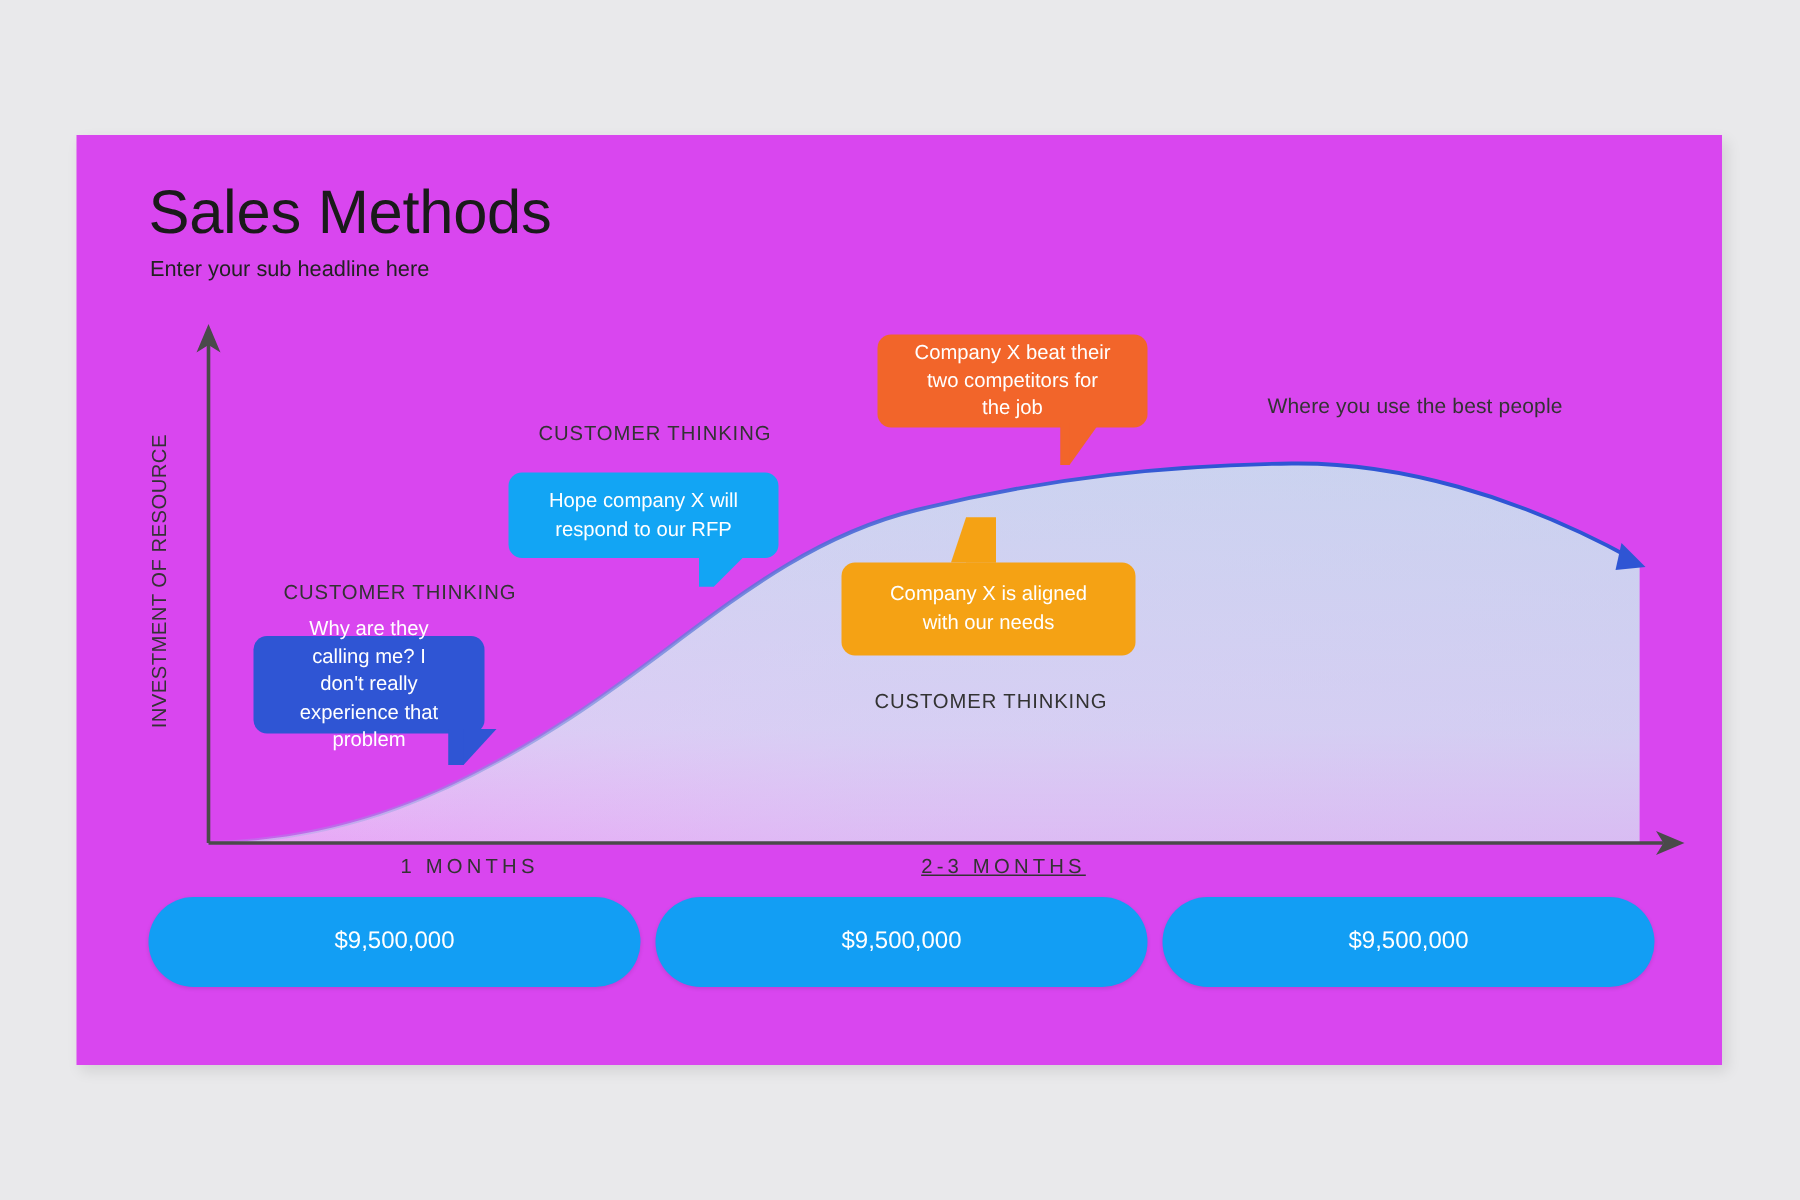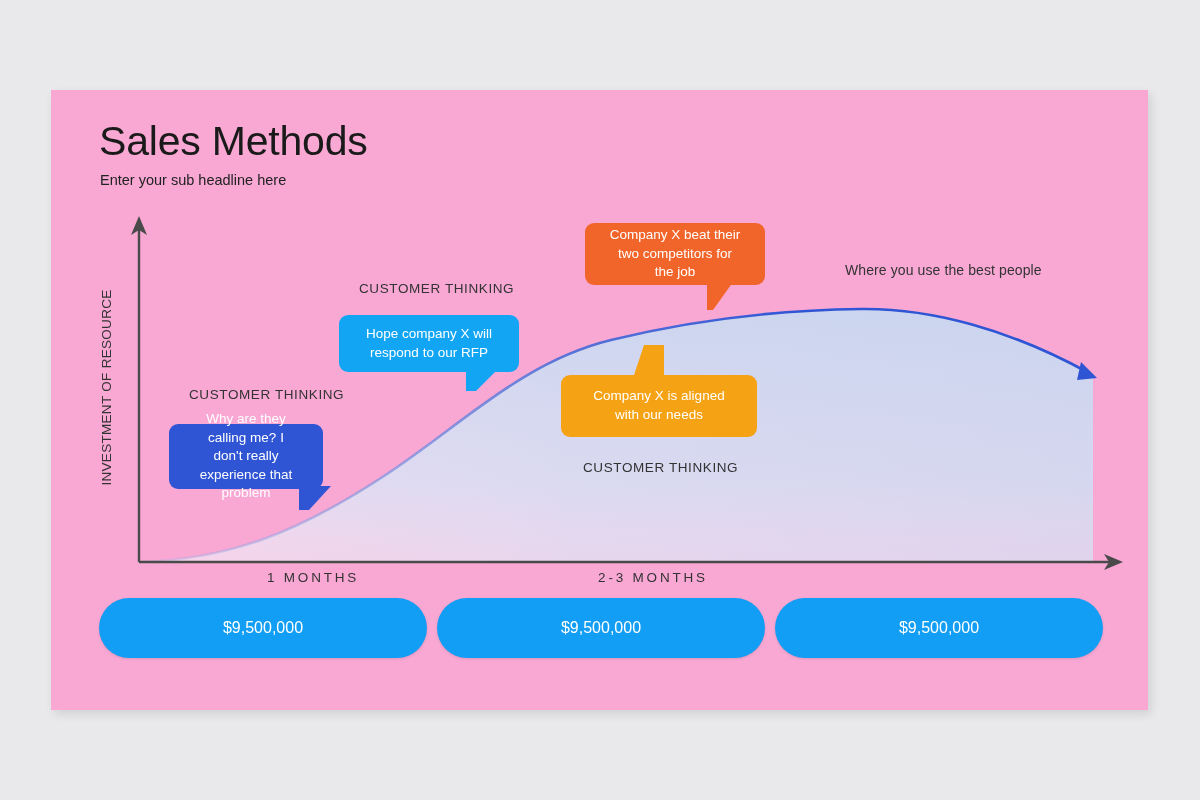--- a/index.html
+++ b/index.html
@@ -12,21 +12,21 @@
     background: #e9e9eb;
     font-family: "Liberation Sans", sans-serif;
     overflow: hidden;
   }
   #slide-card {
     position: absolute;
     left: 51px;
     top: 90px;
     width: 1097px;
     height: 620px;
-    background: #f9a8d4;
+    background: #d946ef;
     box-shadow: 3px 4px 9px rgba(0,0,0,0.10);
   }
 
   
   #page-title {
     position: absolute;
     left: 48px;
     top: 28px;
     font-size: 41px;
     color: #1a1a1a;
@@ -173,21 +173,21 @@
       <path d="M 88,126 L 96,145 L 88,140 L 80,145 Z" fill="#4a4a4a"></path>
 
       <line x1="88" y1="472" x2="1058" y2="472" stroke="#4a4a4a" stroke-width="2.4"></line>
 
       <path d="M 1072,472 L 1053,480 L 1058,472 L 1053,464 Z" fill="#4a4a4a"></path>
     </svg>
 
     <div id="y-axis-label">INVESTMENT OF RESOURCE</div>
 
     <div class="x-tick-label" style="left:112px; width:300px;">1 MONTHS</div>
-    <div class="x-tick-label" style="left:452px; width:300px;">2-3 MONTHS</div>
+    <div class="x-tick-label" style="left:468px; width:300px;text-decoration:underline;">2-3 MONTHS</div>
 
     <div class="caption" style="left:138px; top:297px;">CUSTOMER THINKING</div>
 
     <div class="caption" style="left:308px; top:191px;">CUSTOMER THINKING</div>
 
     <div class="caption" style="left:532px; top:370px;">CUSTOMER THINKING</div>
 
     <div class="caption plain" style="left:794px; top:172px; font-size:14px;">Where you use the best people</div>
 
     <div class="bubble" style="left:118px; top:334px; width:154px; height:65px; background:#2f55d4;">

